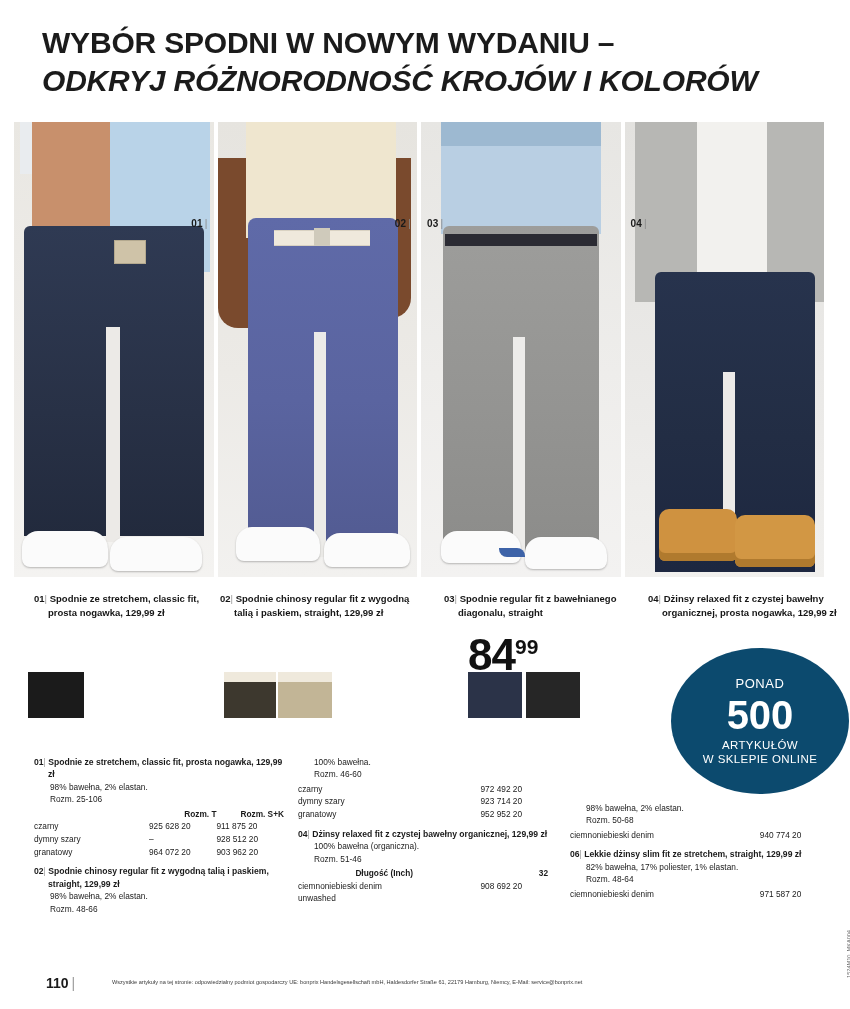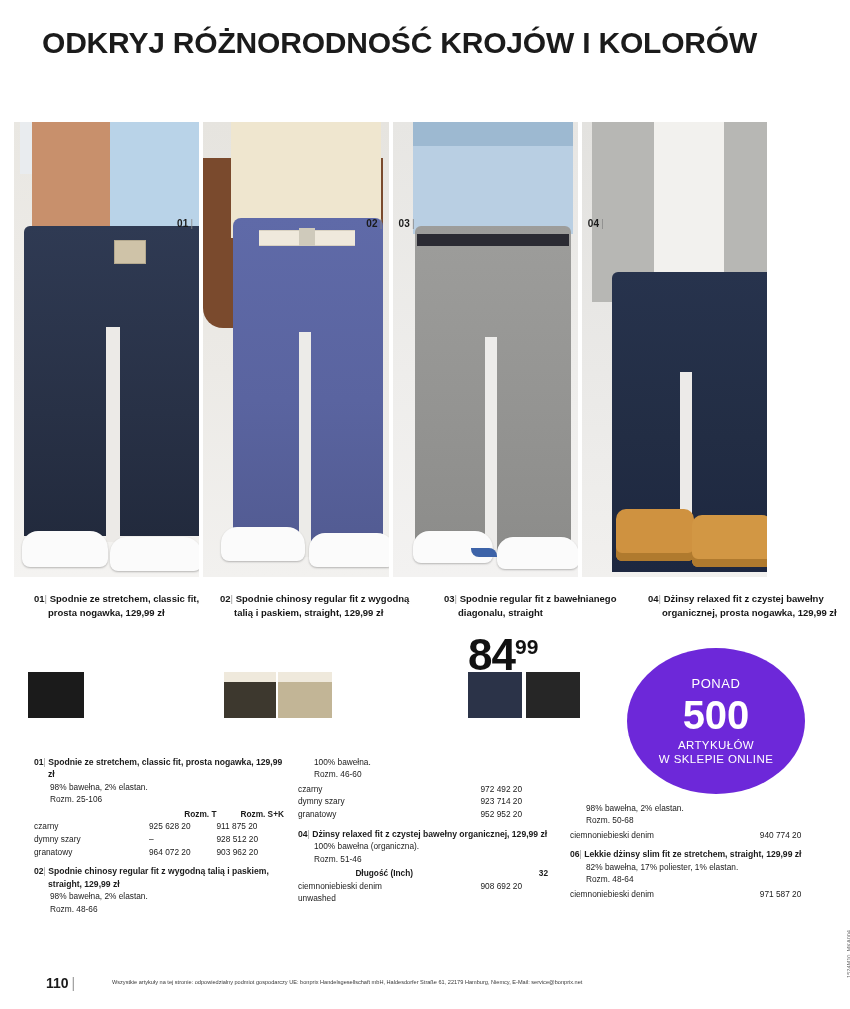--- a/index.html
+++ b/index.html
@@ -12,25 +12,25 @@
     overflow:hidden;
   }
   .page{position:relative;width:850px;height:1009px;}
 
   
   .headline{
     position:absolute;left:42px;top:24px;width:800px;
     font-size:30px;font-weight:bold;letter-spacing:-0.2px;
     line-height:1.28;color:#1b1b1b;
   }
-  .headline .l2{display:block;}
+  .headline .l2{display:block;font-style:italic;}
 
   
   .photos{
-    position:absolute;left:14px;top:122px;width:753px;height:455px;
+    position:absolute;left:14px;top:122px;width:810px;height:455px;
     display:flex;gap:4px;
   }
   .photo{position:relative;flex:1;overflow:hidden;background:#efefef;}
 
   .bg-a{background:linear-gradient(180deg,#e9e7e2 0%,#efedea 55%,#f4f3f1 100%);}
   .bg-b{background:linear-gradient(180deg,#e6e4df 0%,#eceae6 55%,#f2f1ef 100%);}
   .bg-c{background:linear-gradient(180deg,#e7e6e3 0%,#eeedeb 55%,#f3f2f1 100%);}
   .bg-d{background:linear-gradient(180deg,#e3e2df 0%,#eae9e7 55%,#f1f0ee 100%);}
   .shoe{position:absolute;background:#fbfbfb;border-radius:16px 18px 8px 8px;box-shadow:0 1px 2px rgba(0,0,0,.25);}
 
@@ -103,23 +103,23 @@
   .sw-a{left:28px;top:672px;width:56px;height:46px;background:#1b1b1b;}
   .sw-b{left:224px;top:672px;width:52px;height:46px;background:#3d382e;}
   .sw-b2{left:278px;top:672px;width:54px;height:46px;background:#c2b596;}
   .sw-belt1{position:absolute;left:224px;top:672px;width:52px;height:10px;background:#efe9dc;}
   .sw-belt2{position:absolute;left:278px;top:672px;width:54px;height:10px;background:#efe9dc;}
   .sw-c{left:468px;top:672px;width:54px;height:46px;background:#2b3348;}
   .sw-c2{left:526px;top:672px;width:54px;height:46px;background:#262626;}
 
   
   .badge{
-    position:absolute;left:627px;top:648px;width:178px;height:146px;
+    position:absolute;left:671px;top:648px;width:178px;height:146px;
     border-radius:50%;
-    background:#6d28d9;
+    background:#0c4a6e;
     color:#ffffff;text-align:center;
     display:flex;flex-direction:column;align-items:center;justify-content:center;
     line-height:1.05;
   }
   .badge .ponad{font-size:13px;letter-spacing:.6px;padding-bottom:2px;}
   .badge .big{font-size:40px;font-weight:bold;letter-spacing:0;padding:1px 0 3px;}
   .badge .l3{font-size:11.5px;letter-spacing:.4px;}
   .badge .l4{font-size:11.5px;letter-spacing:.4px;padding-top:2px;}
 
   
@@ -149,20 +149,21 @@
     transform:rotate(-90deg);transform-origin:right top;
     white-space:nowrap;
   }
 </style>
 </head>
 <body>
 
 <div class="page">
 
   <div class="headline">
+    <span>WYBÓR SPODNI W NOWYM WYDANIU –</span>
     <span class="l2">ODKRYJ RÓŻNORODNOŚĆ KROJÓW I KOLORÓW</span>
   </div>
 
   <div class="photos">
 
     <div class="photo bg-a">
       <div class="p1-shirt"></div>
       <div class="p1-skin"></div>
       <div class="p1-shirt2"></div>
       <div class="p1-pants"></div>

